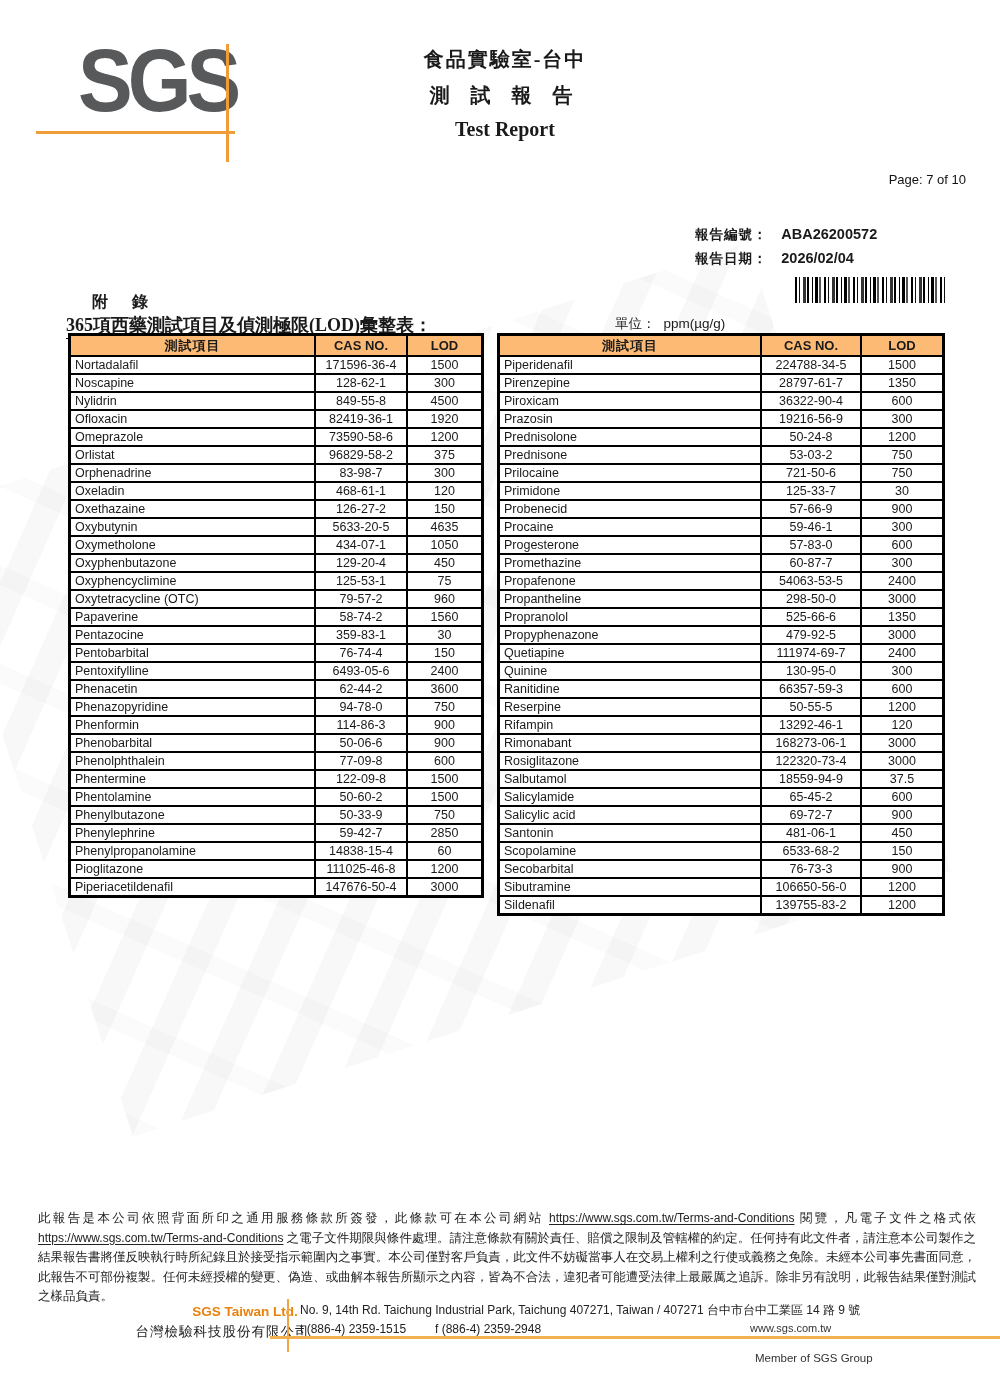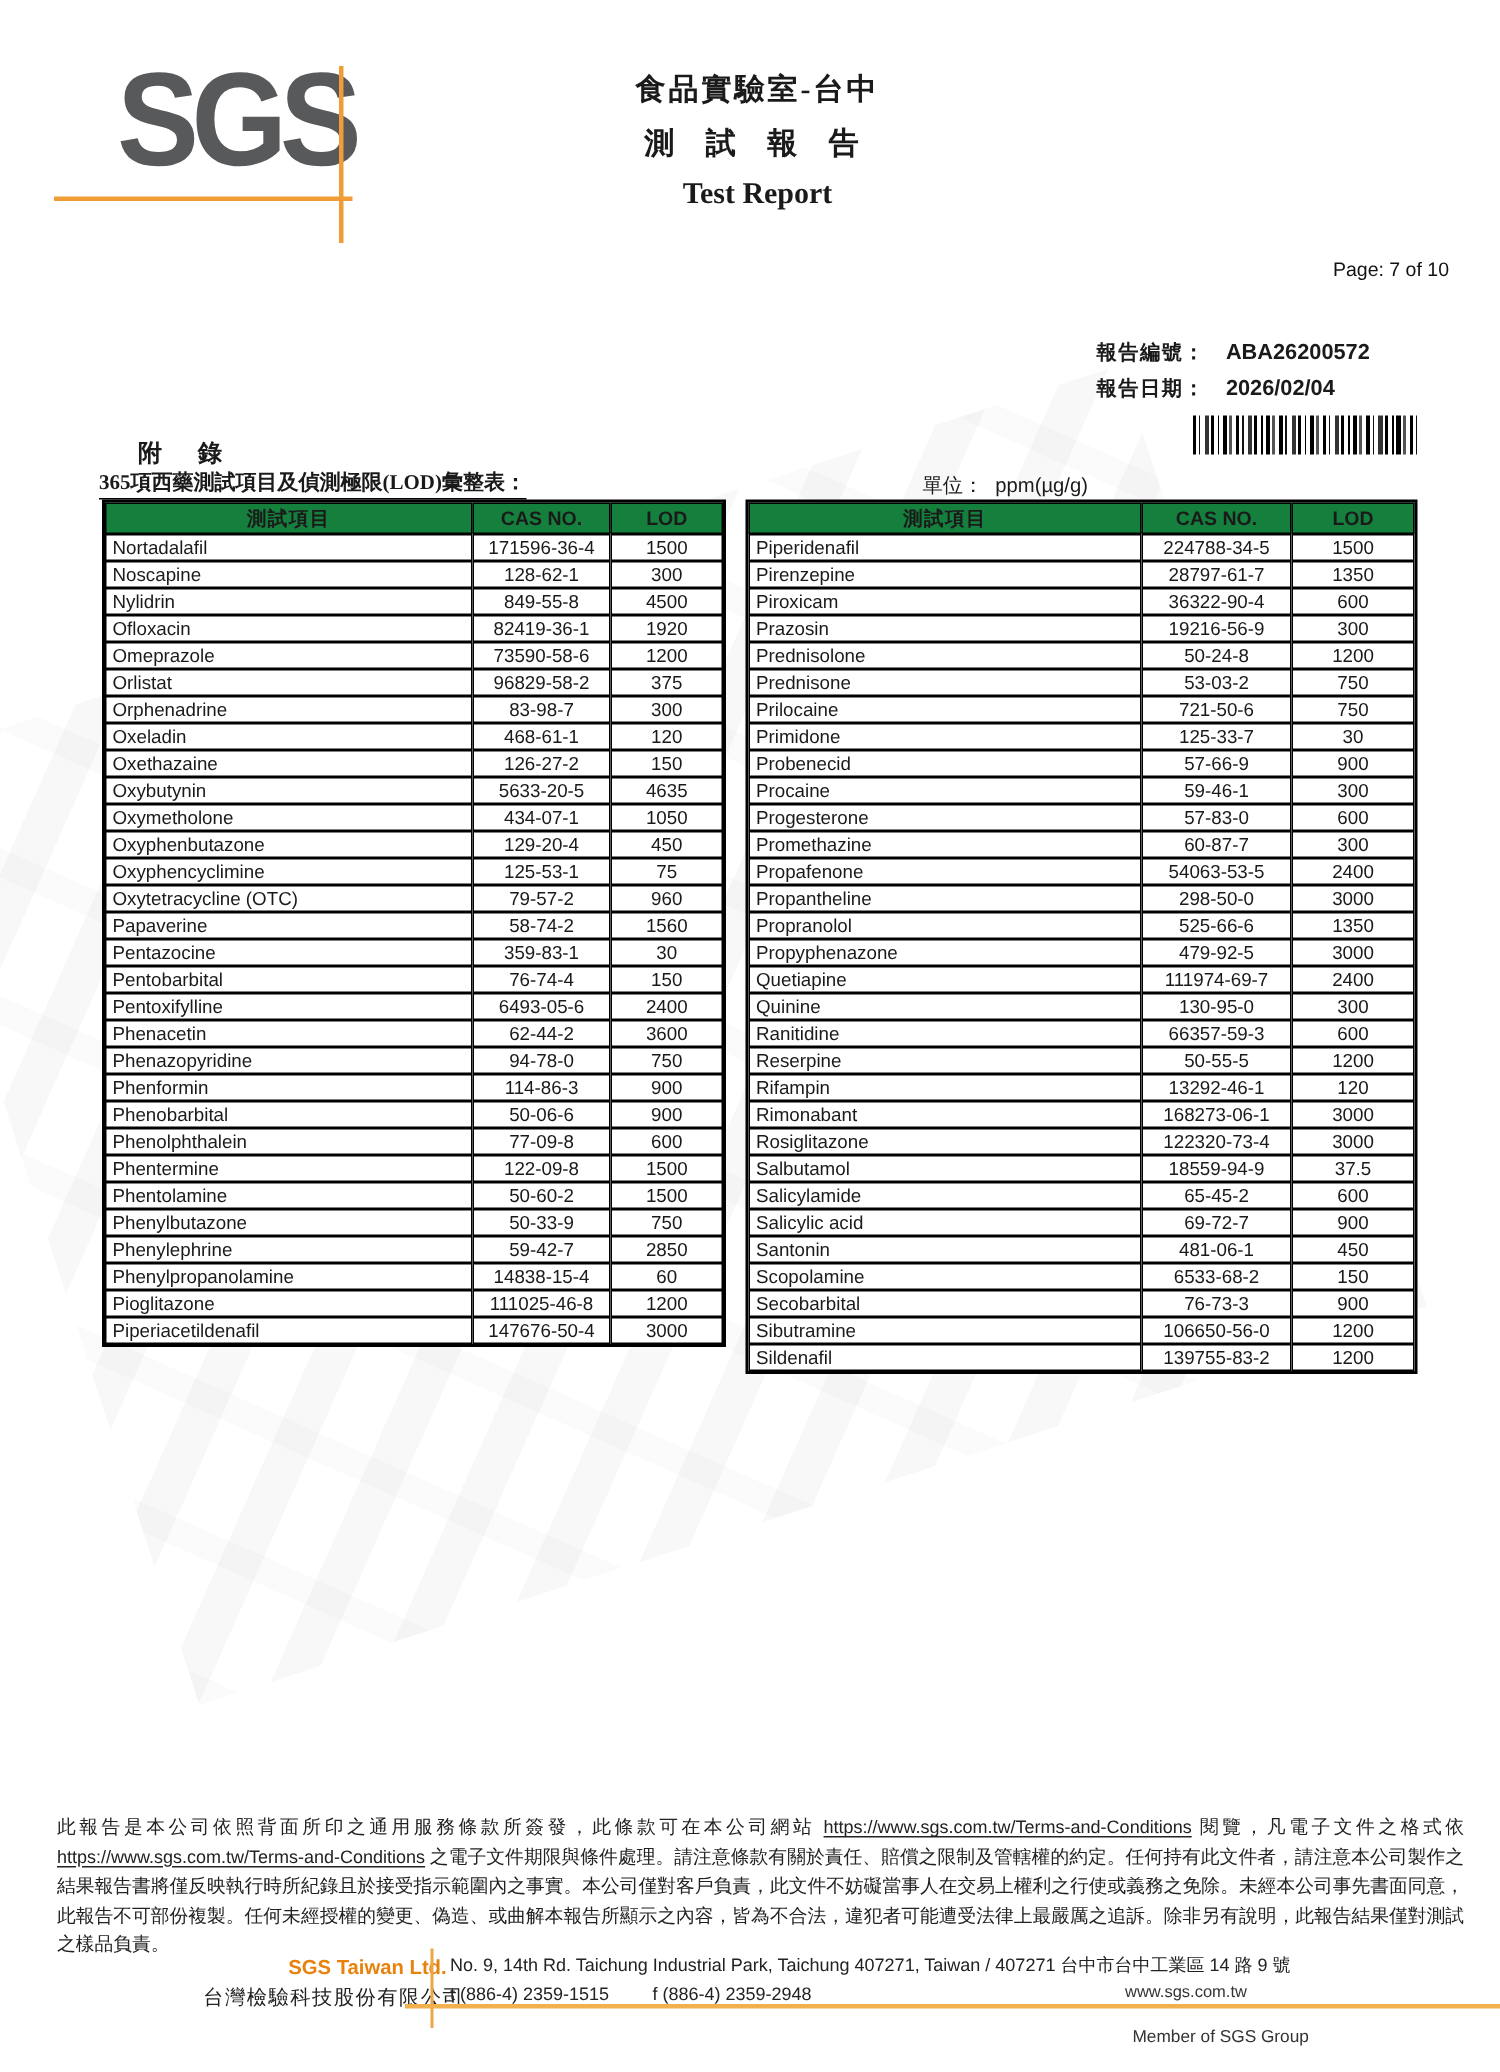--- a/index.html
+++ b/index.html
@@ -29,48 +29,48 @@
   
   .hdr{ position:absolute; left:280px; top:46px; width:450px; text-align:center; }
   .hdr .zh1{ font-size:20px; font-weight:bold; font-family:"Liberation Serif", serif; letter-spacing:2px; }
   .hdr .en1{ font-size:22px; font-weight:bold; font-family:"Liberation Serif", serif; margin-top:9px; letter-spacing:0.5px; }
   .hdr .zh2{ font-size:20px; font-weight:bold; font-family:"Liberation Serif", serif; margin-top:9px; letter-spacing:8px; }
   .hdr .en2{ font-size:20px; font-weight:bold; font-family:"Liberation Serif", serif; margin-top:9px; }
   .page-num{ position:absolute; right:34px; top:172px; font-size:13px; color:#111; }
   
   .rinfo{ position:absolute; left:695px; top:226px; font-size:13.5px; }
   .rinfo .row{ margin-bottom:6px; white-space:nowrap; }
-  .rinfo .lbl{ font-weight:bold; font-family:Liberation Mono, monospace; letter-spacing:1px;margin-left:36px; }
+  .rinfo .lbl{ font-weight:bold; font-family:Liberation Mono, monospace; letter-spacing:1px; }
   .rinfo .val{ font-weight:bold; margin-left:10px; font-size:14.5px; }
   .barcode{
     position:absolute; left:795px; top:277px; width:150px; height:26px;
     background:repeating-linear-gradient(90deg,
       #000 0 2px, #fff 2px 4px, #111 4px 5px, #fff 5px 8px,
       #333 8px 11px, #fff 11px 12px, #000 12px 14px, #fff 14px 17px,
       #000 17px 18px, #fff 18px 20px, #000 20px 23px, #fff 23px 24px,
       #555 24px 26px, #fff 26px 29px);
   }
   
   .appendix-h{ position:absolute; left:70px; top:292px; font-size:16px; font-weight:bold; font-family:"Liberation Serif", serif; letter-spacing:4px;padding-left:22px; }
   .tbl-title{
-    position:absolute; left:66px; top:313px; font-size:14px; font-weight:bold;
+    position:absolute; left:66px; top:313px; font-size:18px; font-weight:bold;
     font-family:"Liberation Serif", serif; border-bottom:1.5px solid #000; padding-bottom:1px;text-align:right;
   }
   .unit{ position:absolute; left:615px; top:315px; font-size:13.5px; font-family:"Liberation Serif", serif; }
   .unit .uv{ font-family:"Liberation Sans", sans-serif; margin-left:8px;text-align:center; }
   
   table.lod{
     position:absolute; top:333px; border-collapse:separate; border-spacing:0;
     border:2px solid #000; table-layout:fixed;
   }
   table.lod-left{ left:68px; width:412px; }
   table.lod-right{ left:497px; width:444px; }
   table.lod th{
     border:1px solid #000; height:21px; font-size:13px; font-weight:bold;
-    text-align:center; background:#15803d; overflow:hidden;
+    text-align:center; background:#fdba74; overflow:hidden;
   }
   table.lod th.h-item{ font-family:"Liberation Serif", serif; letter-spacing:1px; }
   table.lod td{
     border:1px solid #000; height:18px; font-size:12.5px; background:#fff;
     white-space:nowrap; overflow:hidden; padding:0 2px;
   }
   table.lod td.c0{ text-align:left; padding-left:4px; }
   table.lod td.c1, table.lod td.c2{ text-align:center; }
   table.lod-left col.name{ width:245px; } table.lod-left col.cas{ width:92px; } table.lod-left col.lod{ width:75px; }
   table.lod-right col.name{ width:262px; } table.lod-right col.cas{ width:100px; } table.lod-right col.lod{ width:82px; }

